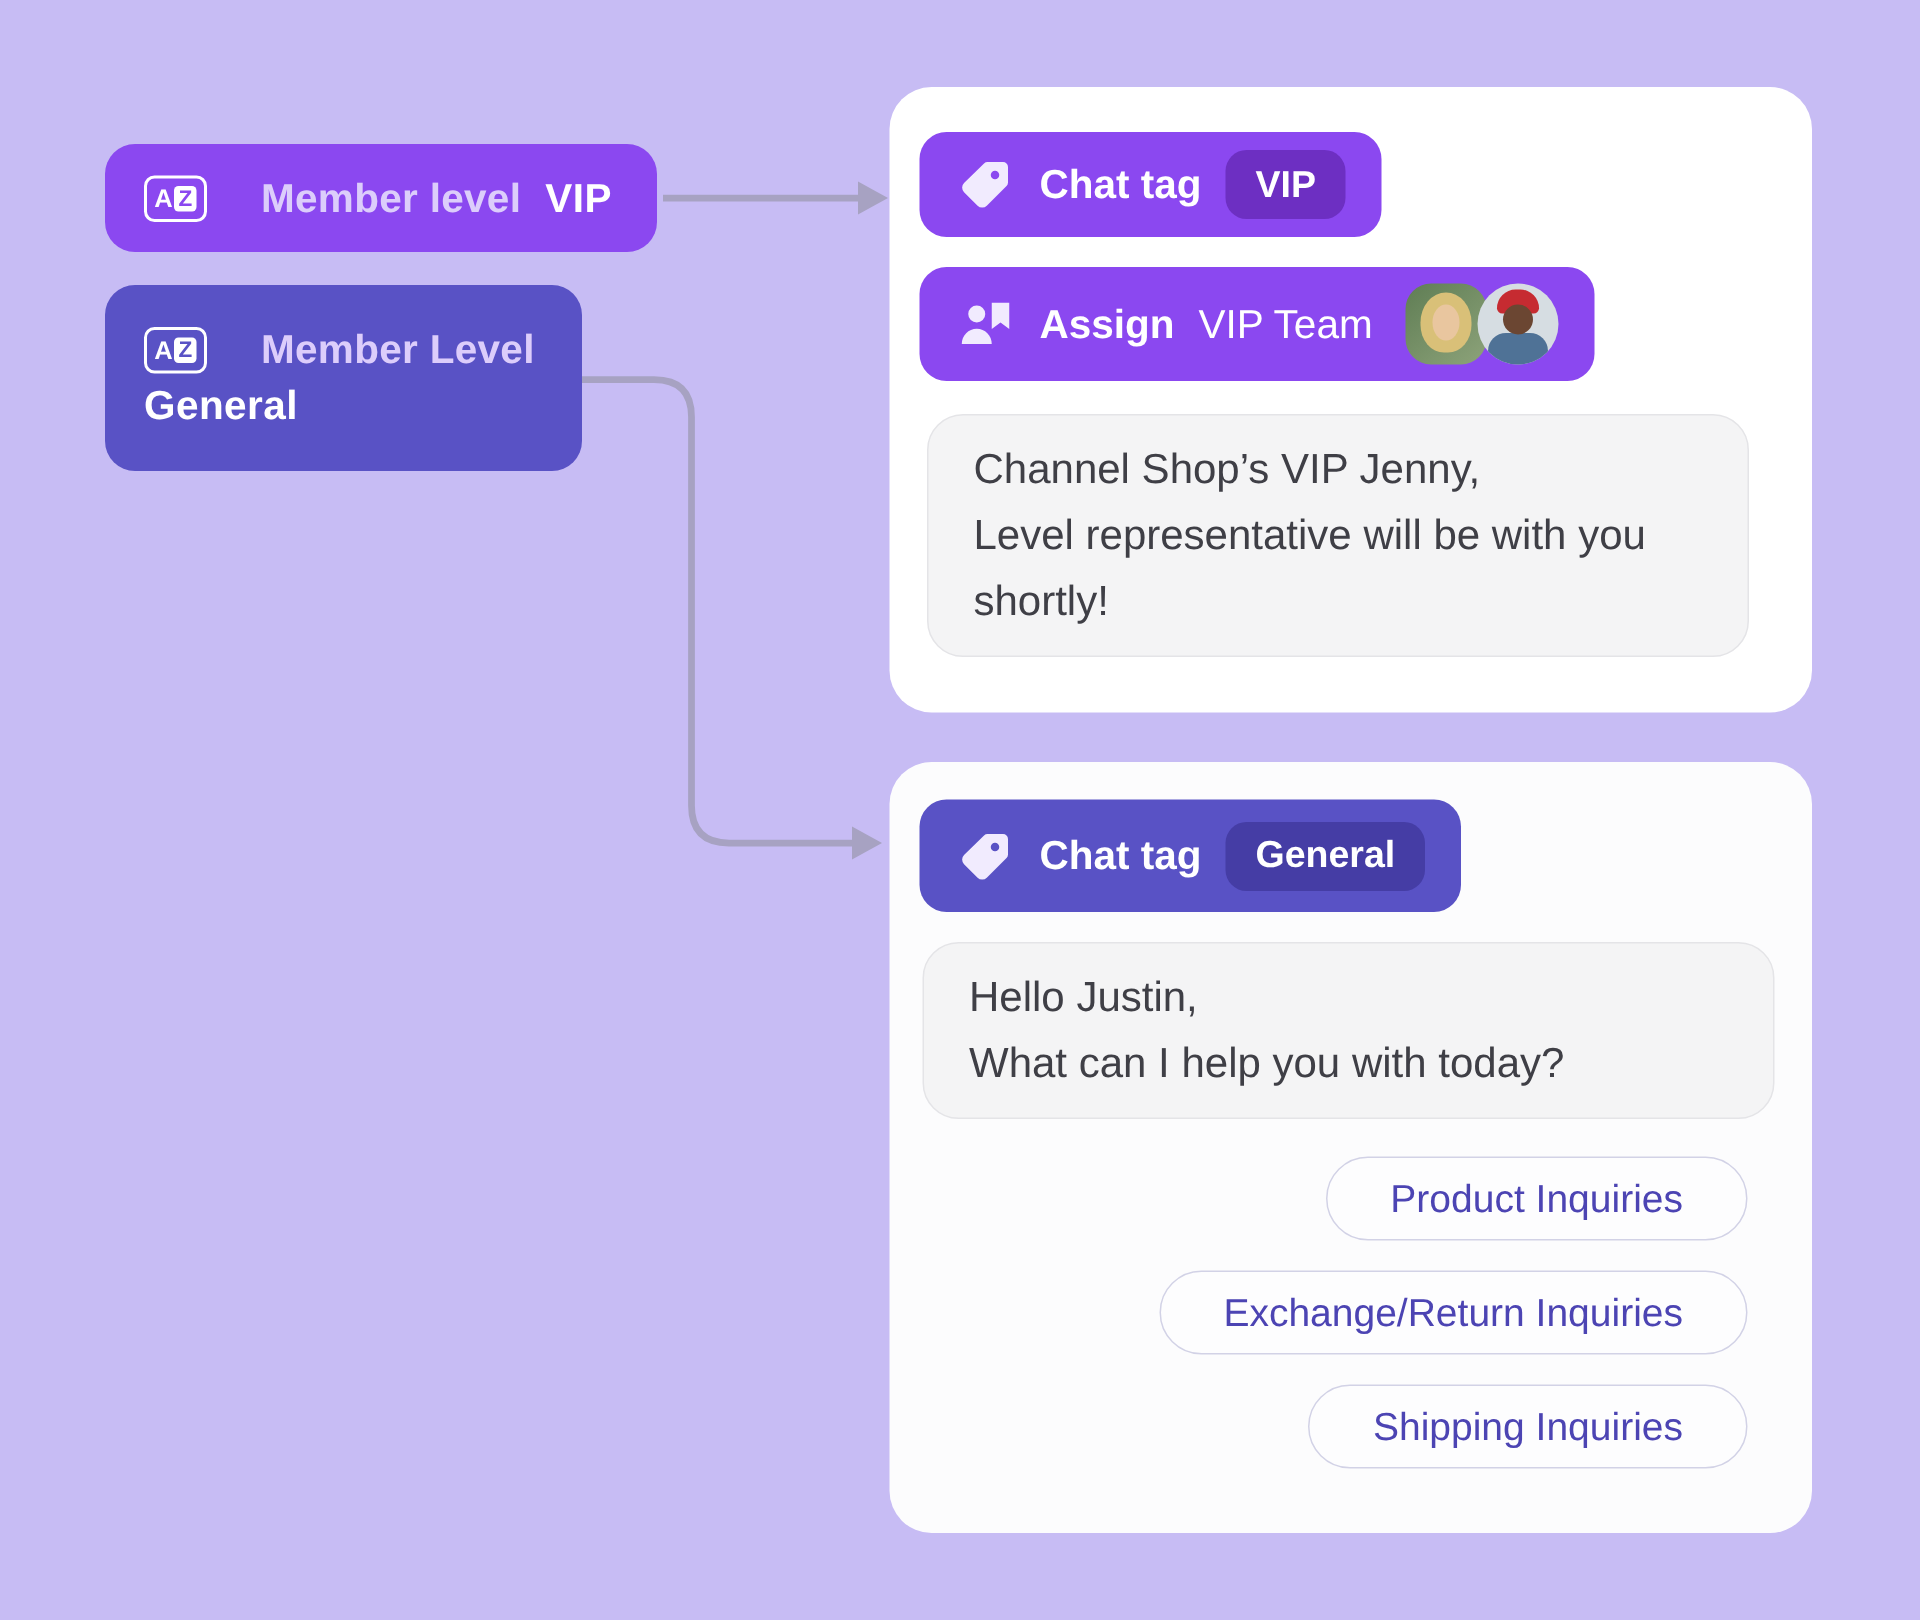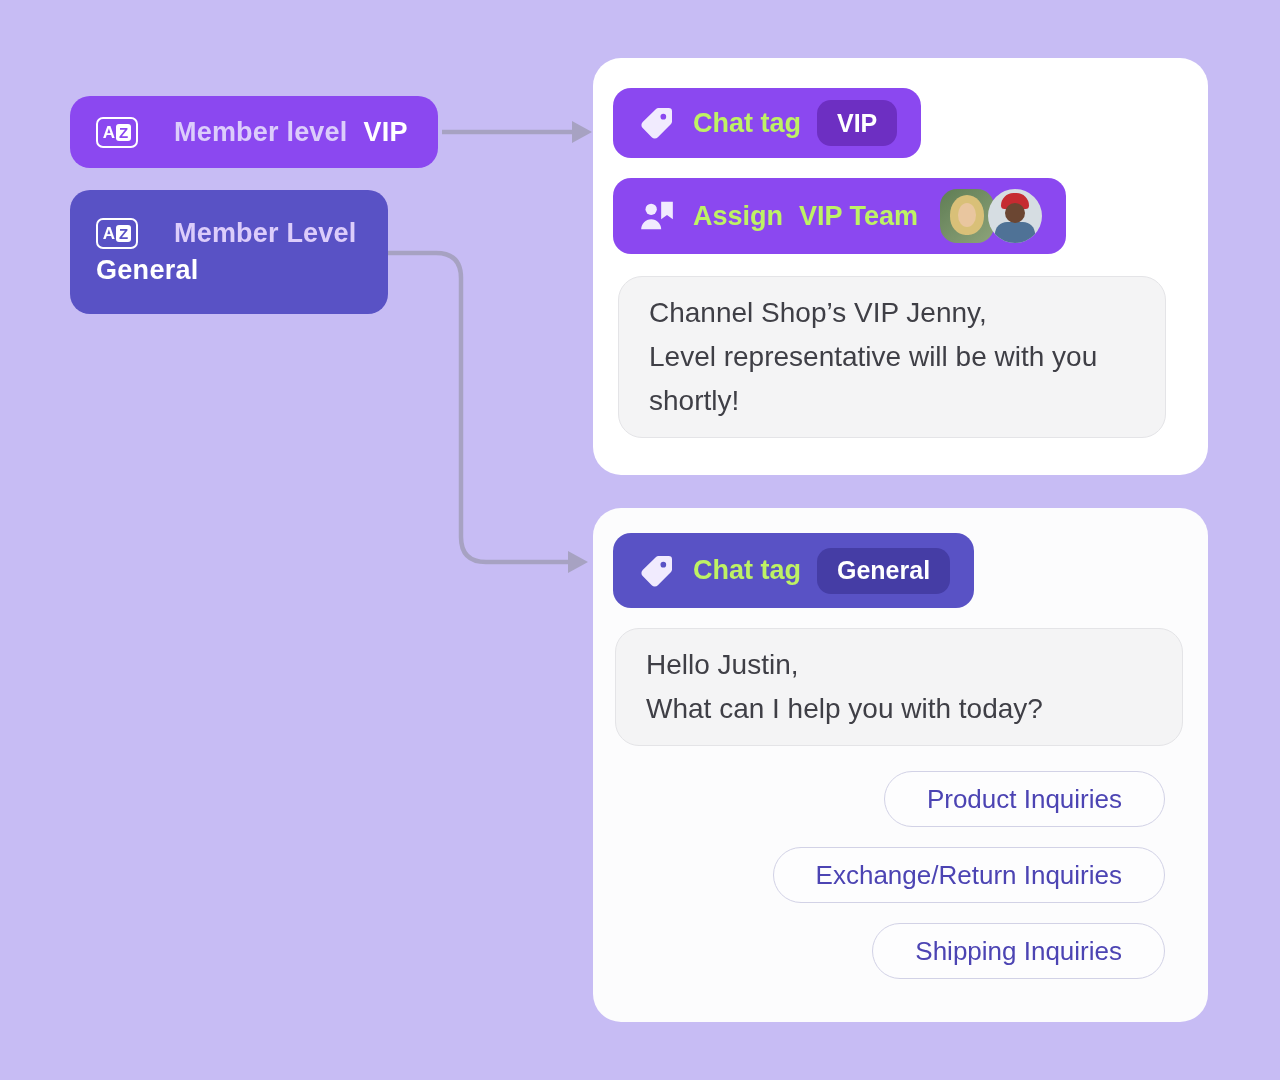--- a/index.html
+++ b/index.html
@@ -27,22 +27,22 @@
 
   
   .card { position: absolute; background: #FFFFFF; border-radius: 28px; }
   .card-vip { left: 593px; top: 58px; width: 615px; height: 417px; padding: 30px 20px; }
   .card-general { left: 593px; top: 508px; width: 615px; height: 514px; padding: 25px 20px; background: #FCFCFD; }
 
   
   .badge { display: inline-flex; align-items: center; border-radius: 18px; height: 70px; padding: 0 24px; gap: 16px; width: fit-content; }
   .badge-purple { background: #8B48F0; }
   .badge-indigo { background: #5952C5; }
-  .badge-label { font-size: 27px; font-weight: 600; color: #bef264; }
-  .badge-value { font-size: 27px; font-weight: 700; color: #bef264; }
+  .badge-label { font-size: 27px; font-weight: 600; color: #ffffff; }
+  .badge-value { font-size: 27px; font-weight: 400; color: #ffffff; }
   .badge .pill { display: inline-flex; align-items: center; justify-content: center; height: 46px; border-radius: 14px; padding: 0 20px; font-size: 25px; font-weight: 700; color: #FFFFFF; }
   .badge-purple .pill { background: #6D2FC2; }
   .badge-indigo .pill { background: #453DA5; }
   .badge-assign { margin-top: 20px; height: 76px; }
 
   .badge-icon { width: 40px; height: 40px; flex: none; display: block; }
 
   
   .avatar-group { display: flex; align-items: center; margin-left: 6px; }
   .avatar { position: relative; width: 54px; height: 54px; overflow: hidden; flex: none; }

